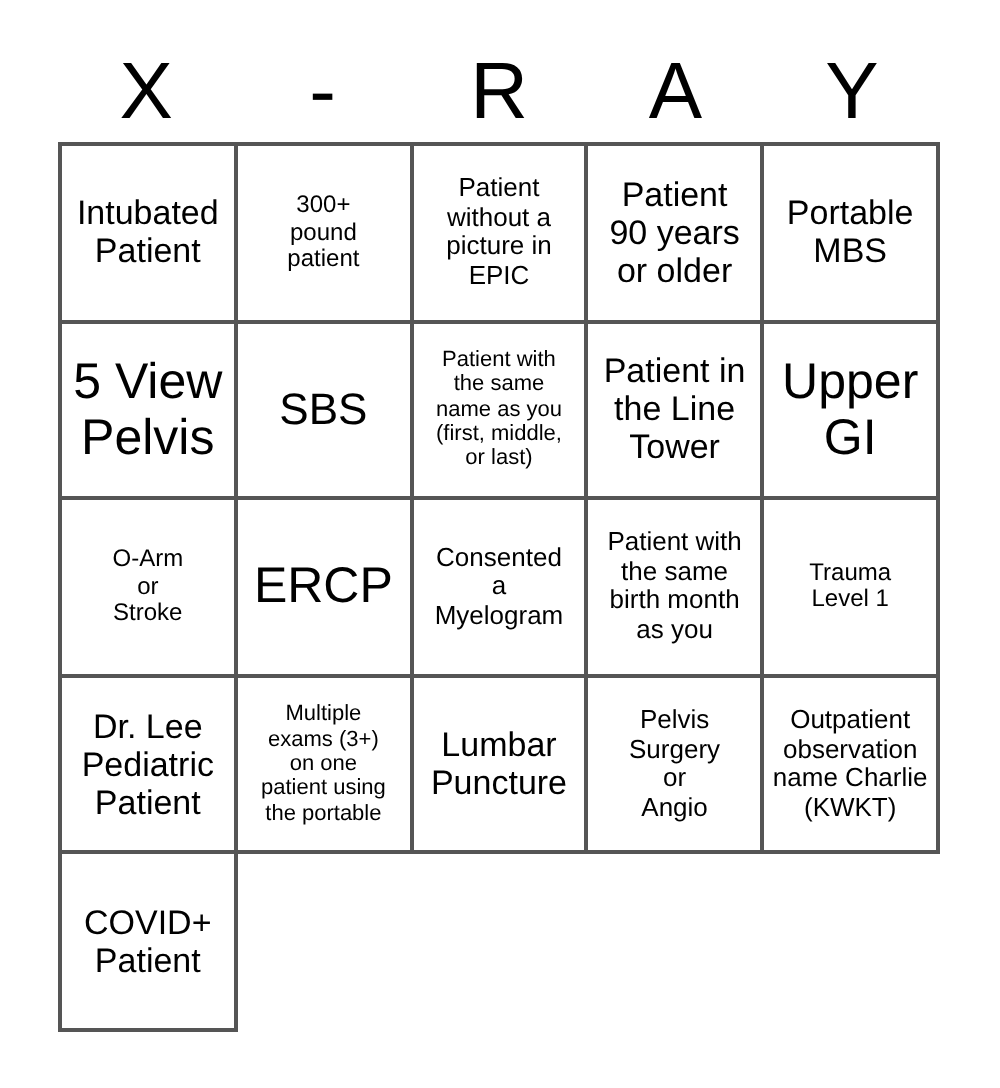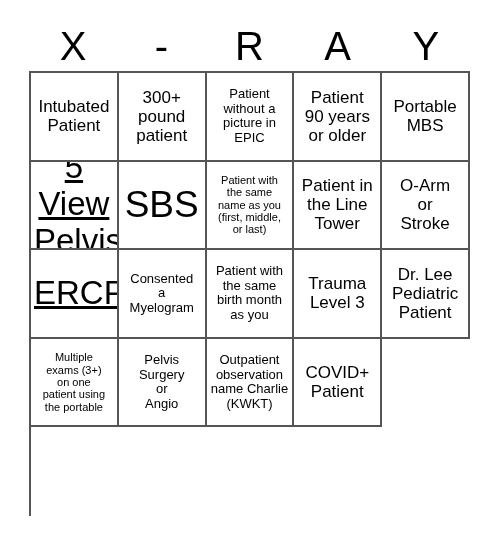--- a/index.html
+++ b/index.html
@@ -65,23 +65,23 @@
     overflow: hidden;
     background: #ffffff;
   }
   .cell span {
     display: block;
     width: 100%;
     line-height: 1.12;
     white-space: pre-line;
   }
   
-  .fs-xxl span { font-size: 37px; }
-  .fs-xl  span { font-size: 33px; text-decoration: underline; }
-  .fs-lg  span { font-size: 17px; }
+  .fs-xxl span { font-size: 22px; }
+  .fs-xl  span { font-size: 25px; }
+  .fs-lg  span { font-size: 12px; }
   .fs-md  span { font-size: 17px; }
   .fs-sm  span { font-size: 13px; }
   .fs-xs  span { font-size: 11px; }
 </style>
 </head>
 <body>
 
 <div class="card">
 
   <div class="header-row">
@@ -131,20 +131,24 @@
 name as you
 (first, middle,
 or last)</span>
       </div>
     <div class="cell fs-md">
         <span>Patient in
 the Line
 Tower</span>
       </div>
 
+    <div class="cell fs-xl">
+        <span>Upper
+GI</span>
+      </div>
     <div class="cell fs-lg">
         <span>O-Arm
 or
 Stroke</span>
       </div>
     <div class="cell fs-xl">
         <span>ERCP</span>
       </div>
     <div class="cell fs-sm">
         <span>Consented
@@ -153,35 +157,39 @@
       </div>
 
     <div class="cell fs-sm">
         <span>Patient with
 the same
 birth month
 as you</span>
       </div>
     <div class="cell fs-lg">
         <span>Trauma
-Level 3</span>
+Level 1</span>
       </div>
     <div class="cell fs-md">
         <span>Dr. Lee
 Pediatric
 Patient</span>
       </div>
     <div class="cell fs-xs">
         <span>Multiple
 exams (3+)
 on one
 patient using
 the portable</span>
       </div>
 
+    <div class="cell fs-md">
+        <span>Lumbar
+Puncture</span>
+      </div>
     <div class="cell fs-sm">
         <span>Pelvis
 Surgery
 or
 Angio</span>
       </div>
     <div class="cell fs-sm">
         <span>Outpatient
 observation
 name Charlie

